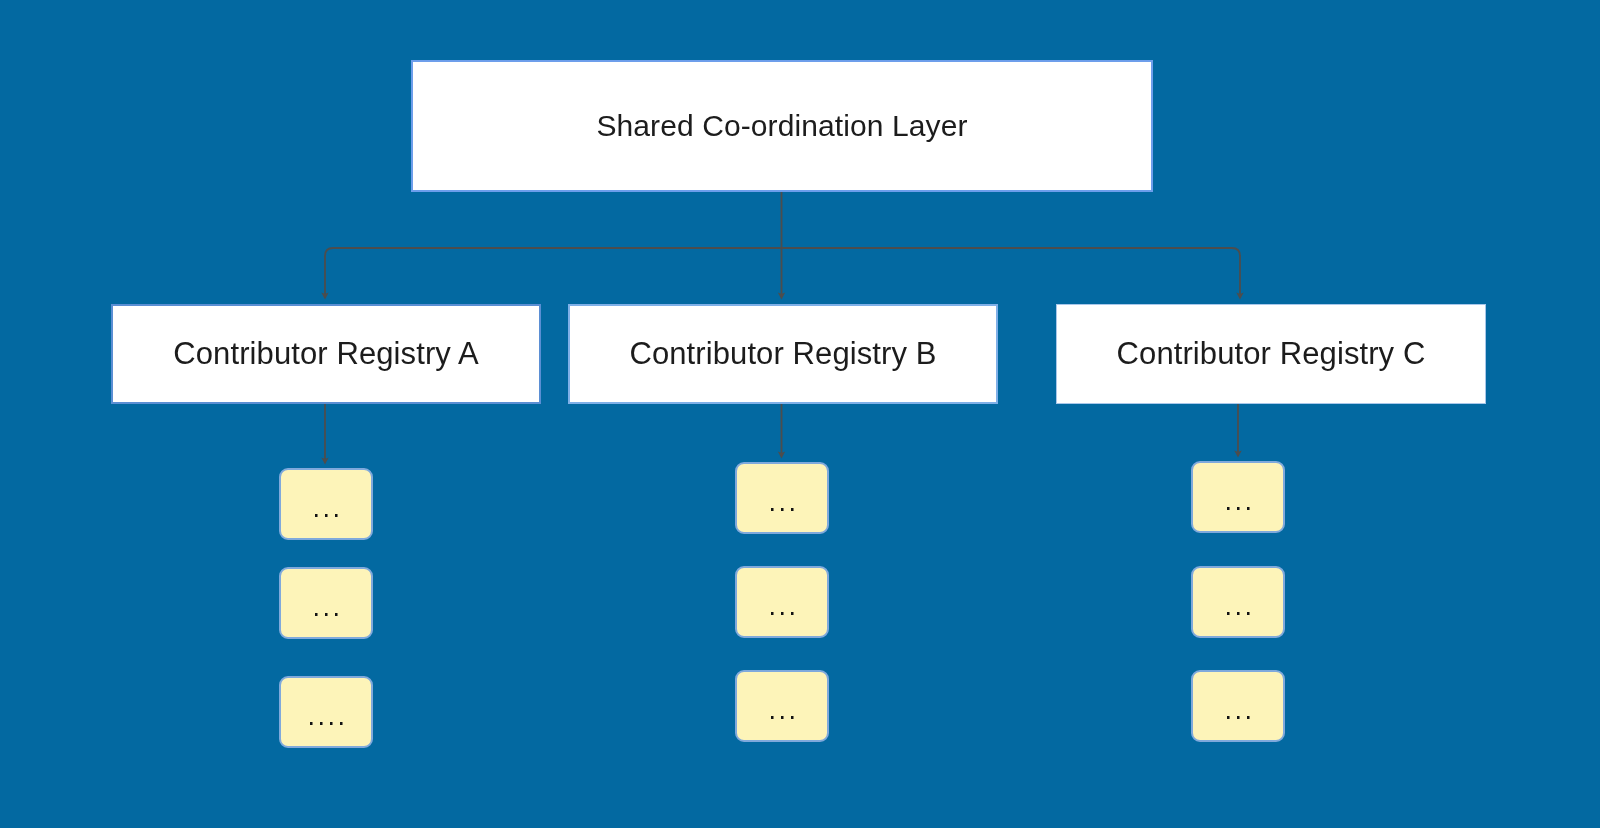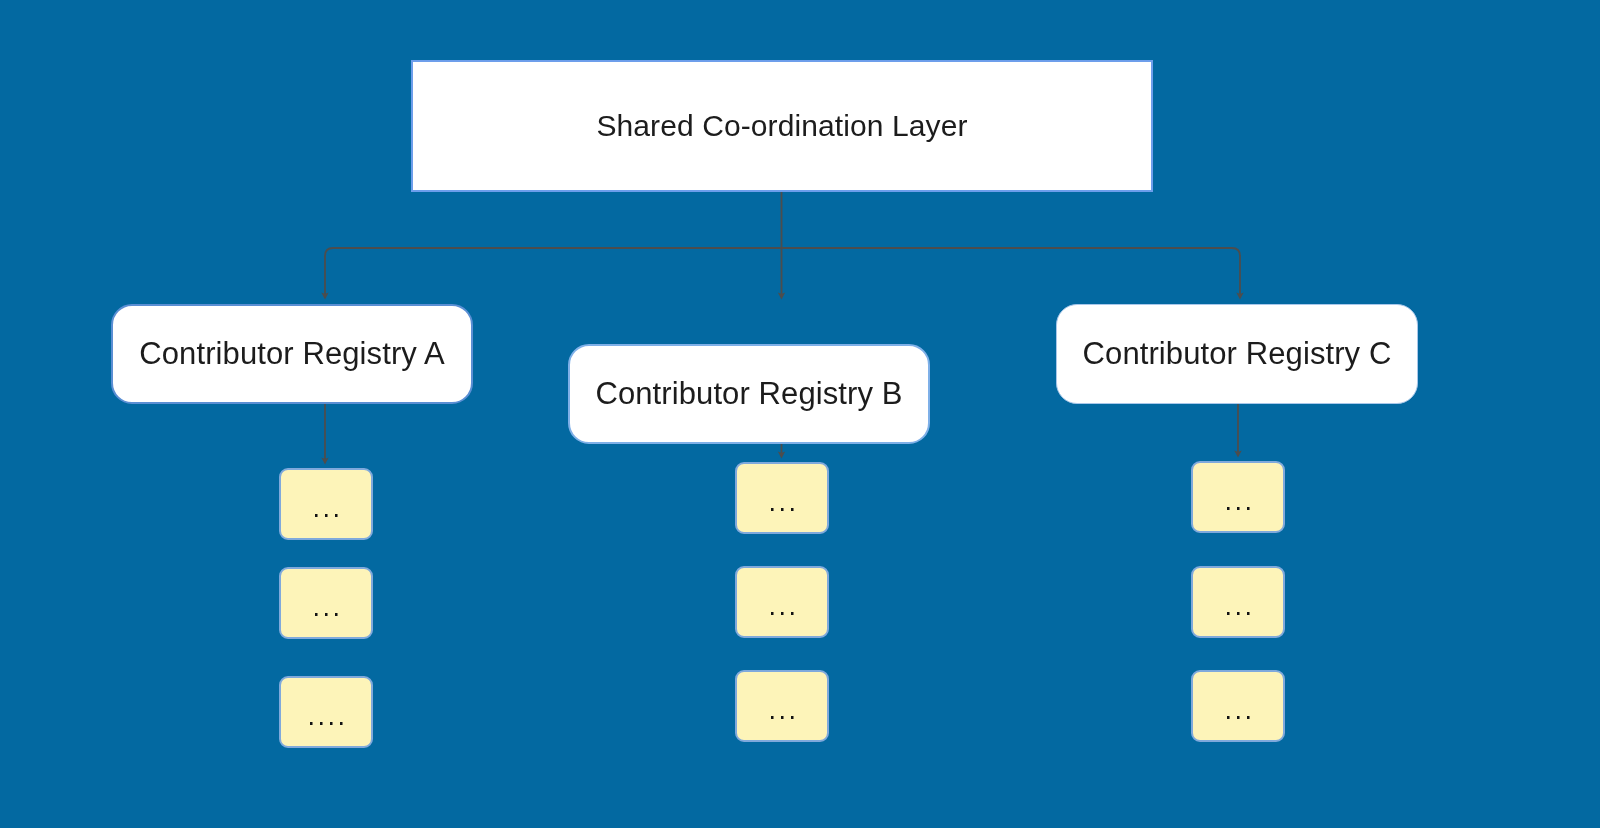--- a/index.html
+++ b/index.html
@@ -47,33 +47,32 @@
   }
   .node-root .node-label {
     font-size: 30px;
     color: #1c1c1c;
     letter-spacing: 0.1px;
     line-height: 1.2;
   }
   
   .node-registry {
     top: 304px;
-    width: 362px;
+    width: 430px;
     height: 100px;
     background: #ffffff;
-    border-radius: 21px;
   }
   .node-registry .node-label {
     font-size: 31px;
     color: #1c1c1c;
     letter-spacing: 0.1px;
     line-height: 1.2;
   }
   .node-registry.reg-a { left: 111px; border: 2px solid #5b8fd4; }
-  .node-registry.reg-b { left: 568px; border: 2px solid #7fb0e8; margin-top: 40px; }
+  .node-registry.reg-b { left: 568px; border: 2px solid #7fb0e8; }
   .node-registry.reg-c { left: 1056px; border: 1.5px solid #a8c7ea; }
 
   
   .node-leaf {
     width: 94px;
     height: 72px;
     background: #fdf4b9;
     border: 2px solid #7fa9dc;
     border-radius: 9px;
     align-items: flex-end;

